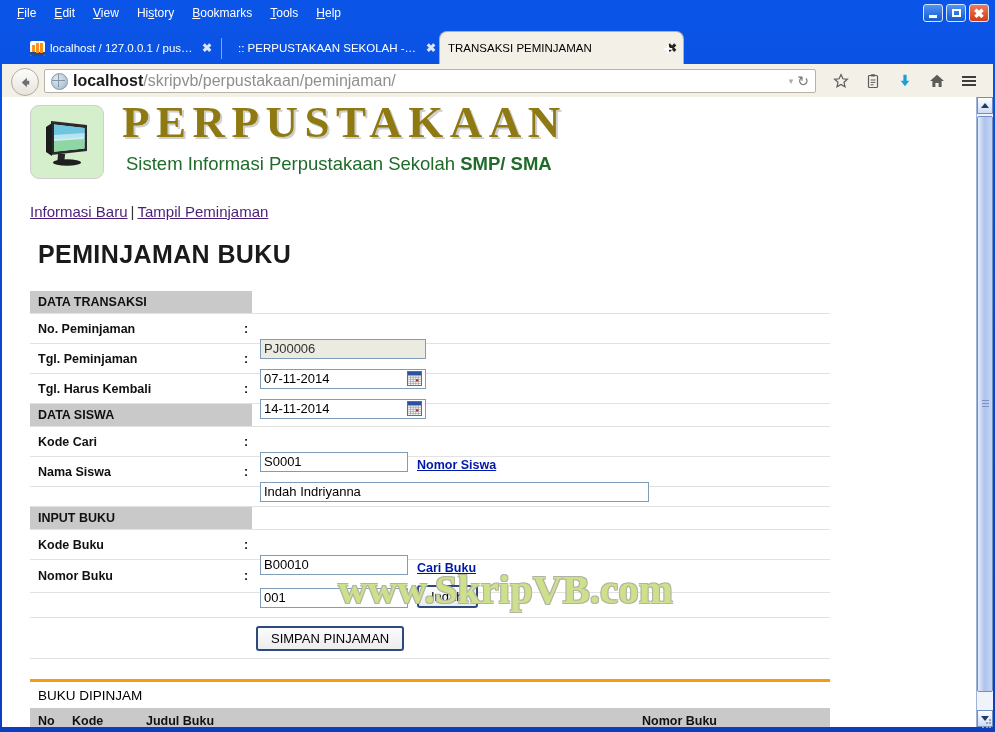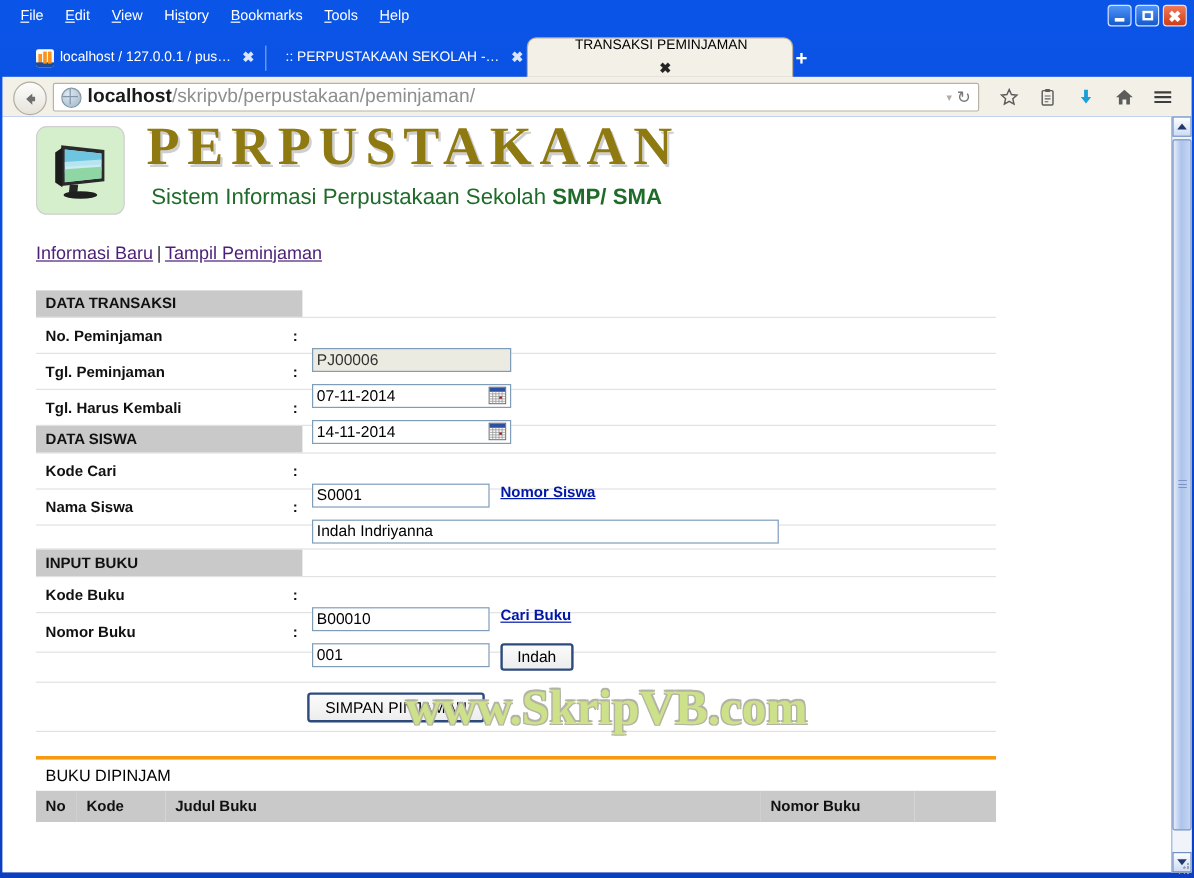--- a/index.html
+++ b/index.html
@@ -92,21 +92,21 @@
 
   
   .formwrap{margin:22px 0 0 28px;width:800px;}
   .frow{display:flex;align-items:center;height:29px;border-bottom:1px solid #e2e2e2;}
   .sec-head{display:flex;align-items:center;height:22px;border-bottom:1px solid #e2e2e2;}
   .sec-head .lbl{width:222px;height:22px;background:#c9c9c9;display:flex;align-items:center;
      padding-left:8px;box-sizing:border-box;font-size:12.5px;font-weight:bold;color:#111;}
   .sec-head .rest{flex:1;height:22px;}
   .flabel{width:214px;padding-left:8px;font-size:12.5px;font-weight:bold;color:#111;box-sizing:border-box;}
   .fcolon{width:16px;font-size:12.5px;font-weight:bold;color:#111;}
-  .fctrl{display:flex;align-items:flex-start;margin-top:40px;}
+  .fctrl{display:flex;align-items:flex-end;margin-top:40px;}
   .spacer-row{height:19px;border-bottom:1px solid #e2e2e2;}
   .spacer-row2{height:24px;border-bottom:1px solid #e2e2e2;}
 
   input.txt{font-family:"Liberation Sans",sans-serif;font-size:13px;color:#000;
      height:20px;border:1px solid #7f9db9;background:#fff;padding:1px 3px;box-sizing:border-box;outline:none;}
   input.txt.readonly{background:#ecebe1;color:#333;}
   .datewrap{position:relative;display:inline-block;}
   .calicon{position:absolute;right:4px;top:2px;width:15px;height:15px;}
 
   a.inline-link{color:#0018a8;font-weight:bold;font-size:12.5px;text-decoration:underline;margin-left:9px;}
@@ -190,21 +190,21 @@
           <span class="favbar"></span>
         </span>
       <span class="tlabel">localhost / 127.0.0.1 / pustak...</span>
       <span class="tclose">✖</span>
     </div>
     <div class="tabsep" style="left:221px;"></div>
     <div class="tab inactive" style="left:230px;width:212px;">
       <span class="tlabel">:: PERPUSTAKAAN SEKOLAH - Sist...</span>
       <span class="tclose">✖</span>
     </div>
-    <div class="tab active" style="left:440px;width:220px;flex-direction:column;">
+    <div class="tab active" style="left:440px;width:243px;">
       <span class="tlabel">TRANSAKSI PEMINJAMAN</span>
       <span class="tclose">✖</span>
     </div>
     <div class="newtab" style="left:663px;">+</div>
   </div>
 
   <div class="navbar">
     <div class="backbtn">
       <svg width="15" height="15" viewBox="0 0 16 16">
         <path d="M9.5 3 L4 8 L9.5 13 L9.5 10 L12 10 L12 6 L9.5 6 Z" fill="#6f6f6f"></path>
@@ -264,20 +264,21 @@
         </svg>
       </div>
       <div class="brand-title">PERPUSTAKAAN</div>
       <div class="brand-sub"><span>Sistem Informasi Perpustakaan Sekolah </span><b>SMP/ SMA</b></div>
     </div>
 
     <div class="navlinks">
       <a href="#">Informasi Baru</a><span class="sep">|</span><a href="#">Tampil Peminjaman</a>
     </div>
 
+    <div class="page-title">PEMINJAMAN BUKU</div>
 
     <div class="formwrap">
 
       <div class="sec-head">
         <div class="lbl">DATA TRANSAKSI</div>
         <div class="rest"></div>
       </div>
 
       <div class="frow">
         <div class="flabel">No. Peminjaman</div>

